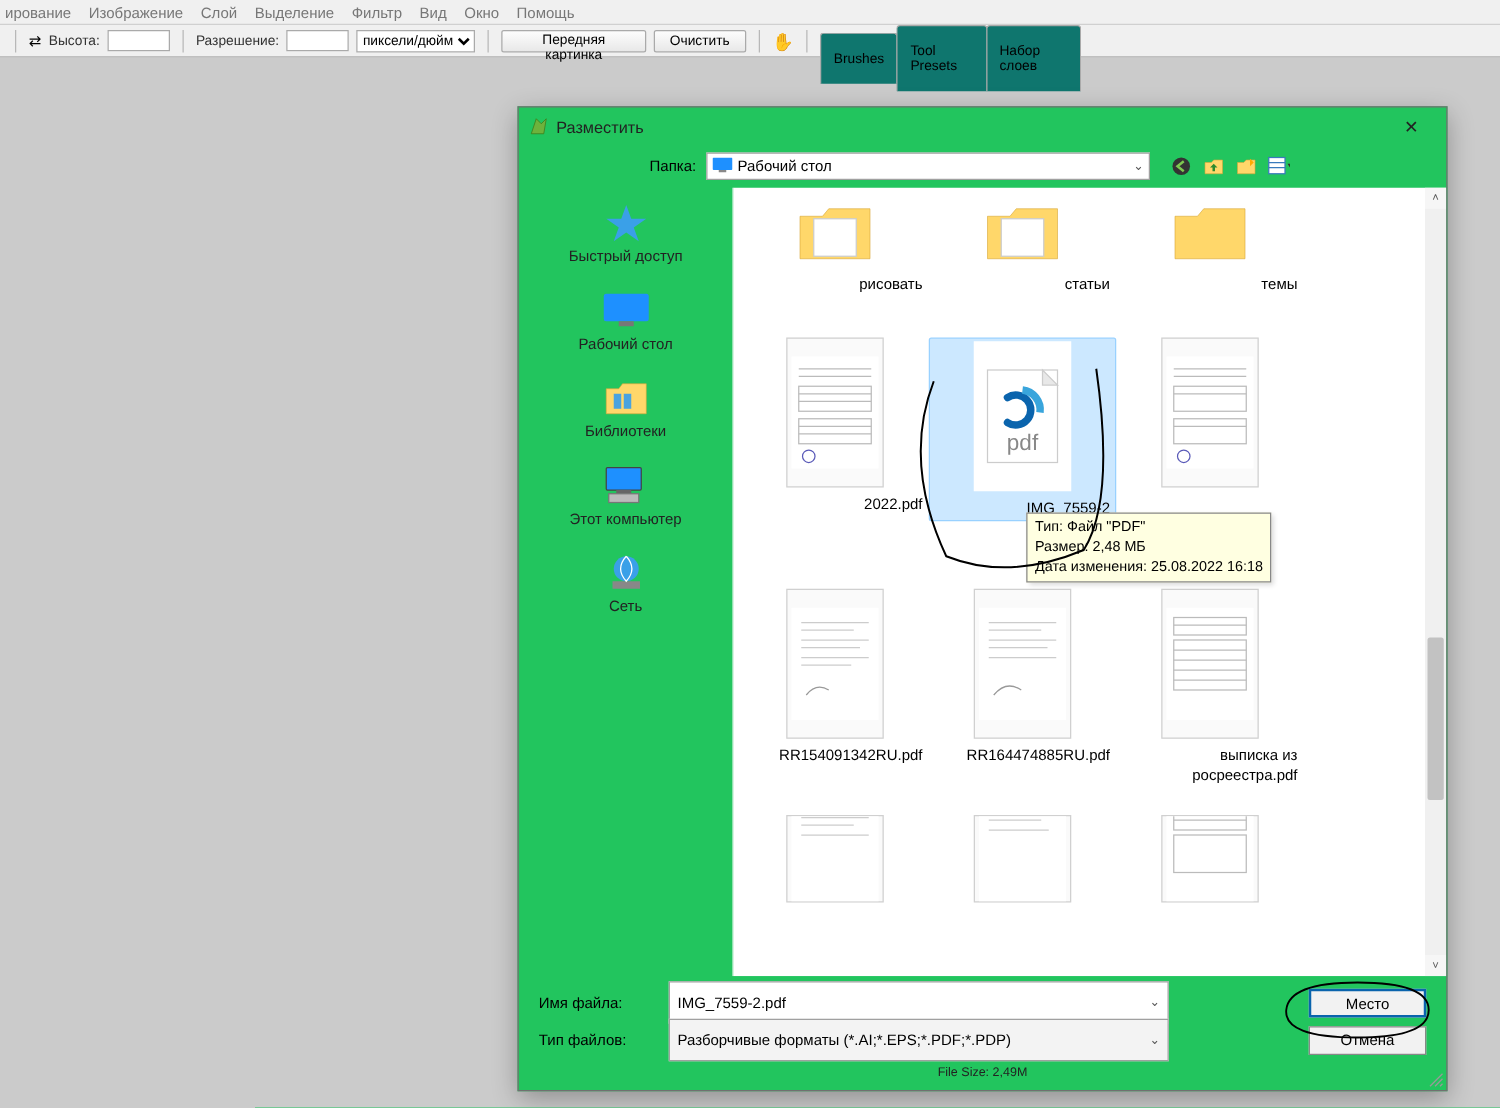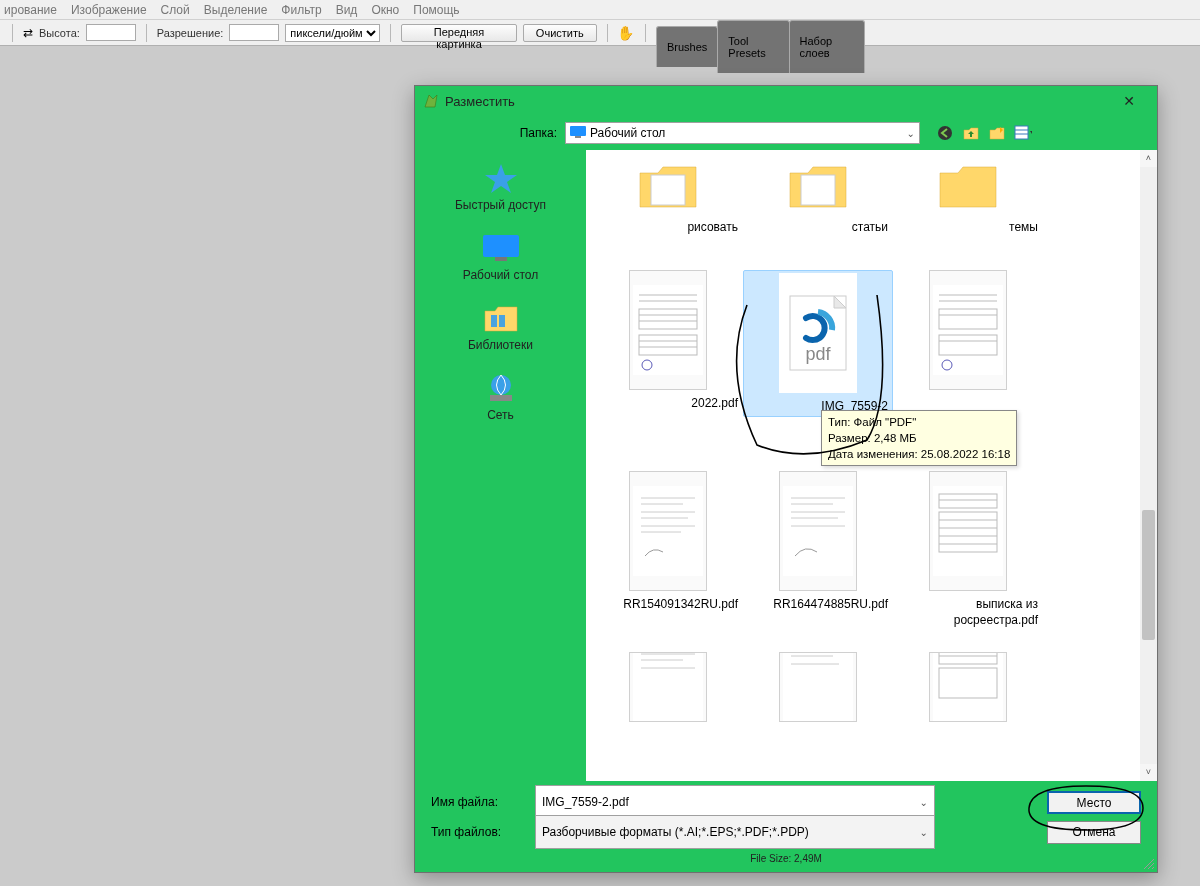--- a/index.html
+++ b/index.html
@@ -10,21 +10,21 @@
   .menubar span { margin-right: 14px; cursor: default; }
 
   
   .toolbar { background: #f0f0f0; height: 26px; display: flex; align-items: center; font-size: 11px; border-bottom: 1px solid #b0b0b0; padding-left: 8px; gap: 6px; }
   .toolbar .divider { width: 1px; height: 18px; background: #b8b8b8; margin: 0 4px; }
   .toolbar label { color: #333; }
   .toolbar input[type="text"] { width: 50px; height: 17px; border: 1px solid #aaa; background: #fff; font-size: 11px; padding: 0 2px; }
   .toolbar select { height: 18px; font-size: 11px; border: 1px solid #aaa; background: #fff; }
   .toolbar .btn { border: 1px solid #aaa; background: linear-gradient(#fdfdfd,#e8e8e8); padding: 1px 12px; height: 18px; font-size: 11px; border-radius: 2px; cursor: pointer; }
   .toolbar .right { margin-left: auto; display: flex; align-items: center; gap: 0; padding-right: 336px; }
-  .tab-chip { border: 1px solid #aaa; border-bottom: none; background: #737373; padding: 14px 10px; font-size: 11px; border-radius: 3px 3px 0 0; margin-right: -1px; cursor: pointer; margin-top: 28px; }
+  .tab-chip { border: 1px solid #aaa; border-bottom: none; background: #0f766e; padding: 14px 10px; font-size: 11px; border-radius: 3px 3px 0 0; margin-right: -1px; cursor: pointer; margin-top: 28px; }
 
   
   .dialog { position: absolute; left: 414px; top: 85px; width: 744px; height: 788px; background: #22c55e; border: 1px solid #707070; box-shadow: 0 6px 20px rgba(0,0,0,.3); display: flex; flex-direction: column; }
   .titlebar { height: 30px; display: flex; align-items: center; padding: 0 8px; font-size: 13px; color: #222; }
   .titlebar .app-icon { width: 16px; height: 16px; margin-right: 6px; }
   .titlebar .title { flex: 1; }
   .titlebar .close { width: 40px; height: 28px; text-align: center; line-height: 28px; font-size: 14px; cursor: pointer; }
 
   .folder-row { height: 34px; display: flex; align-items: center; padding: 0 12px; gap: 8px; font-size: 12px; }
   .folder-row label { width: 130px; text-align: right; }
@@ -186,20 +186,30 @@
             <svg width="36" height="30" viewBox="0 0 36 30">
               <path class="folder-svg" d="M2 8 h10 l3 -4 h19 v24 h-32 z"></path>
               <rect x="8" y="12" width="6" height="12" fill="#4aa3df"></rect>
               <rect x="16" y="12" width="6" height="12" fill="#4aa3df"></rect>
             </svg>
           </div>
         <div>Библиотеки</div>
       </div>
       <div class="side-item">
         <div class="ico">
+            <svg width="40" height="32" viewBox="0 0 40 32">
+              <rect x="4" y="2" width="28" height="18" rx="1" fill="#1e90ff" stroke="#444"></rect>
+              <rect x="12" y="20" width="12" height="3" fill="#666"></rect>
+              <rect x="6" y="23" width="24" height="7" fill="#bbb" stroke="#777"></rect>
+            </svg>
+          </div>
+        <div>Этот компьютер</div>
+      </div>
+      <div class="side-item">
+        <div class="ico">
             <svg width="38" height="30" viewBox="0 0 38 30">
               <circle cx="19" cy="12" r="10" fill="#3aa0e8"></circle>
               <rect x="8" y="22" width="22" height="6" fill="#888"></rect>
               <path d="M19 2 Q10 12 19 22 Q28 12 19 2" fill="none" stroke="#fff" stroke-width="1"></path>
             </svg>
           </div>
         <div>Сеть</div>
       </div>
     </div>
 

